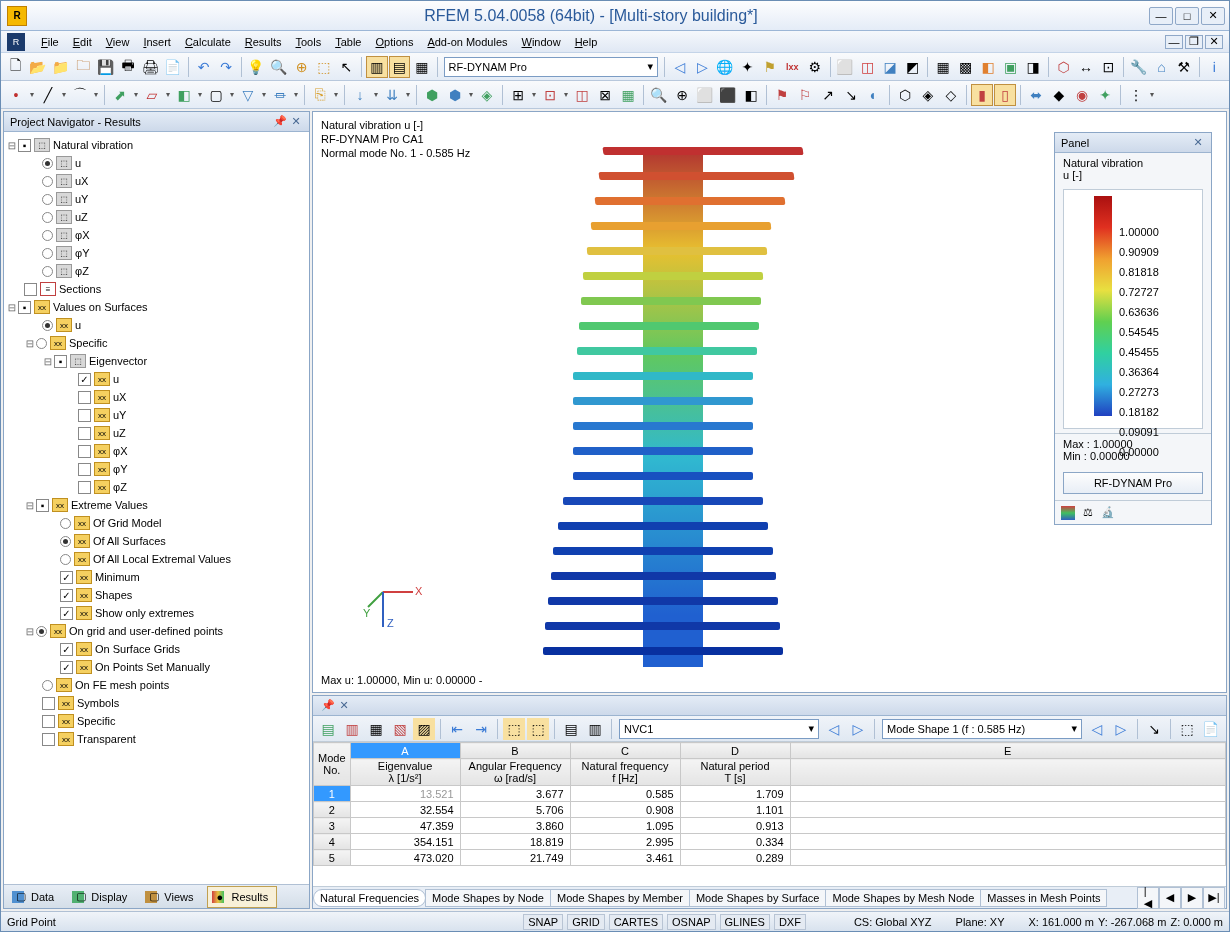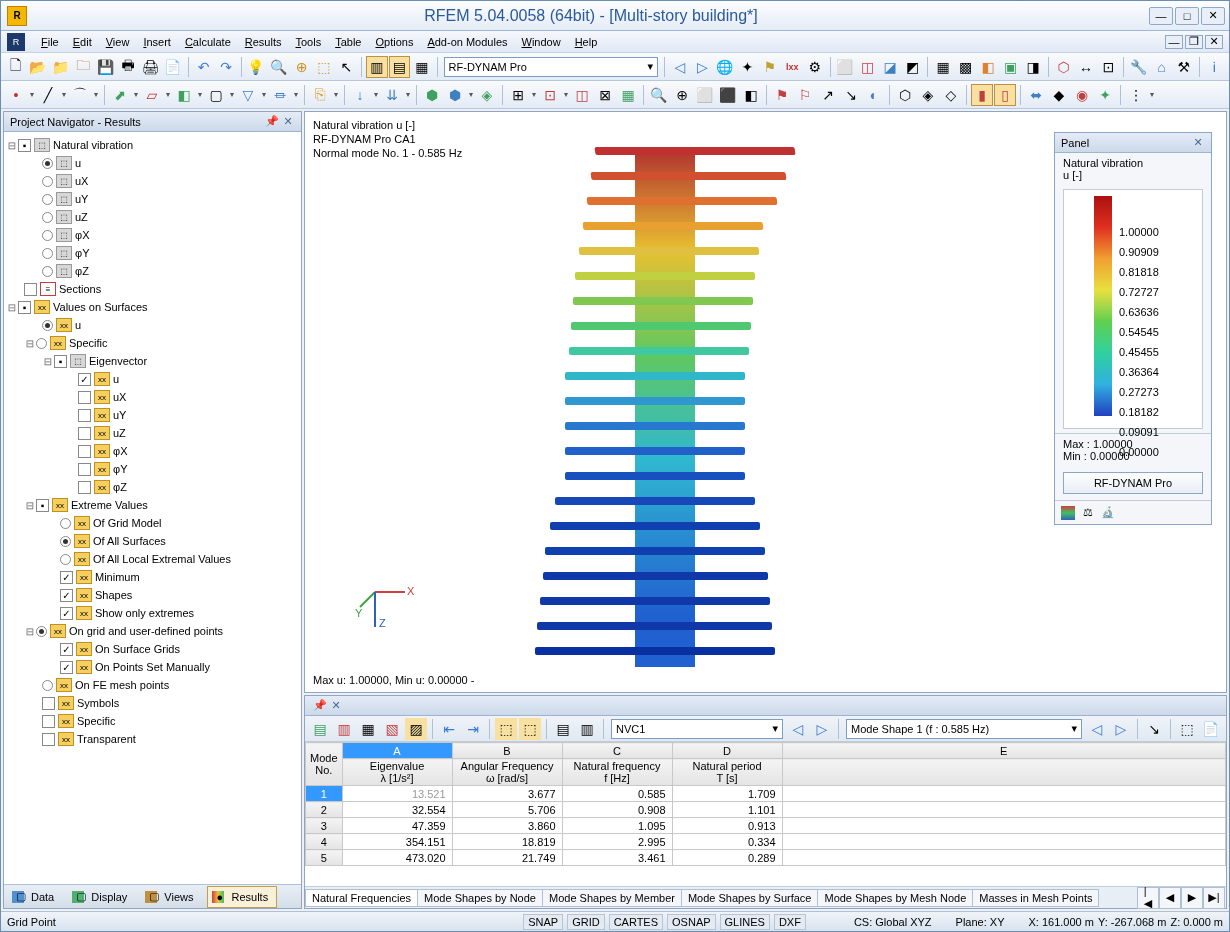--- a/index.html
+++ b/index.html
@@ -58,21 +58,21 @@
 .grid table{border-collapse:collapse;width:100%;}
 .grid th,.grid td{border:1px solid #c8c8c8;padding:1px 4px;height:16px;text-align:center;}
 .grid th{background:linear-gradient(#f4f4f4,#e4e4e4);font-weight:normal;}
 .grid th.colA{background:#3399ff;color:#fff;}
 .grid td.rh{background:linear-gradient(#f4f4f4,#e4e4e4);text-align:center;}
 .grid td.rh.sel{background:#3399ff;color:#fff;}
 .grid td.num{text-align:right;padding-right:6px;}
 .grid td.dim{color:#999;}
 .lower-tabs{height:22px;display:flex;align-items:center;background:#e8eef6;border-top:1px solid #c0ccd8;}
 .lower-tabs span{border:1px solid #b0c0d4;padding:2px 6px;margin-right:-1px;background:#f4f6f9;font-size:11px;}
-.lower-tabs span.act{background:#fff;}
+.lower-tabs span.act{background:#fff;border-radius:9px;}
 .lower-tabs .nav{margin-left:auto;display:flex;gap:1px;padding-right:2px;}
 .statusbar { height:20px; background:linear-gradient(#f0f4f9,#d8e2ee); display:flex; align-items:center; padding:0 6px; gap:4px; border-top:1px solid #b0c0d4;}
 .statusbar .cell{border:1px solid #b8c4d4;padding:1px 4px;background:#e4eaf2;}
 .statusbar .sp{flex:1;}
 </style>
 </head>
 <body>
 
 <div class="titlebar">
   <div class="logo">R</div>
@@ -533,28 +533,28 @@
         <div class="tb-sep"></div>
         <div class="tb-btn" style="color:#3b7bd6">⇤</div>
         <div class="tb-btn" style="color:#3b7bd6">⇥</div>
         <div class="tb-sep"></div>
         <div class="tb-btn" style="background:#f8e0a0">⬚</div>
         <div class="tb-btn" style="background:#f8e0a0">⬚</div>
         <div class="tb-sep"></div>
         <div class="tb-btn">▤</div>
         <div class="tb-btn">▥</div>
         <div class="tb-sep"></div>
-        <div class="tb-combo" style="width:172px">
+        <div class="tb-combo" style="width:200px">
             <span>NVC1</span>
             <span style="margin-left:auto">▾</span>
           </div>
         <div class="tb-btn" style="color:#3b7bd6">◁</div>
         <div class="tb-btn" style="color:#3b7bd6">▷</div>
         <div class="tb-sep"></div>
-        <div class="tb-combo" style="width:236px">
+        <div class="tb-combo" style="width:200px">
             <span>Mode Shape 1 (f : 0.585 Hz)</span>
             <span style="margin-left:auto">▾</span>
           </div>
         <div class="tb-btn" style="color:#3b7bd6">◁</div>
         <div class="tb-btn" style="color:#3b7bd6">▷</div>
         <div class="tb-sep"></div>
         <div class="tb-btn">↘</div>
         <div class="tb-sep"></div>
         <div class="tb-btn">⬚</div>
         <div class="tb-btn">📄</div>

